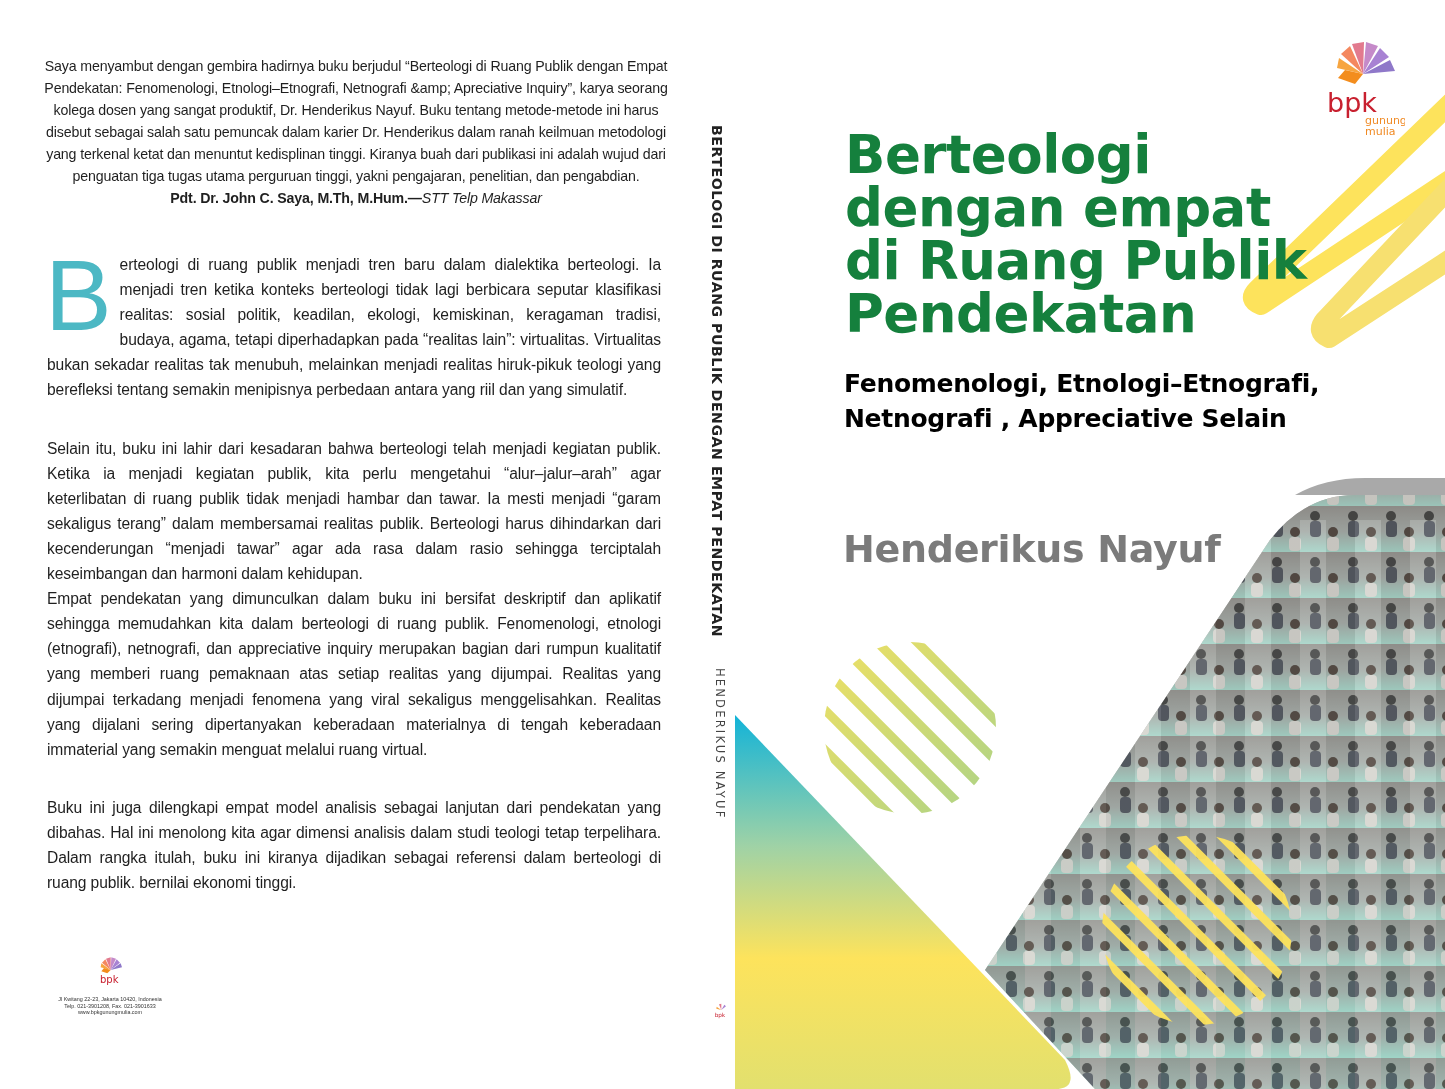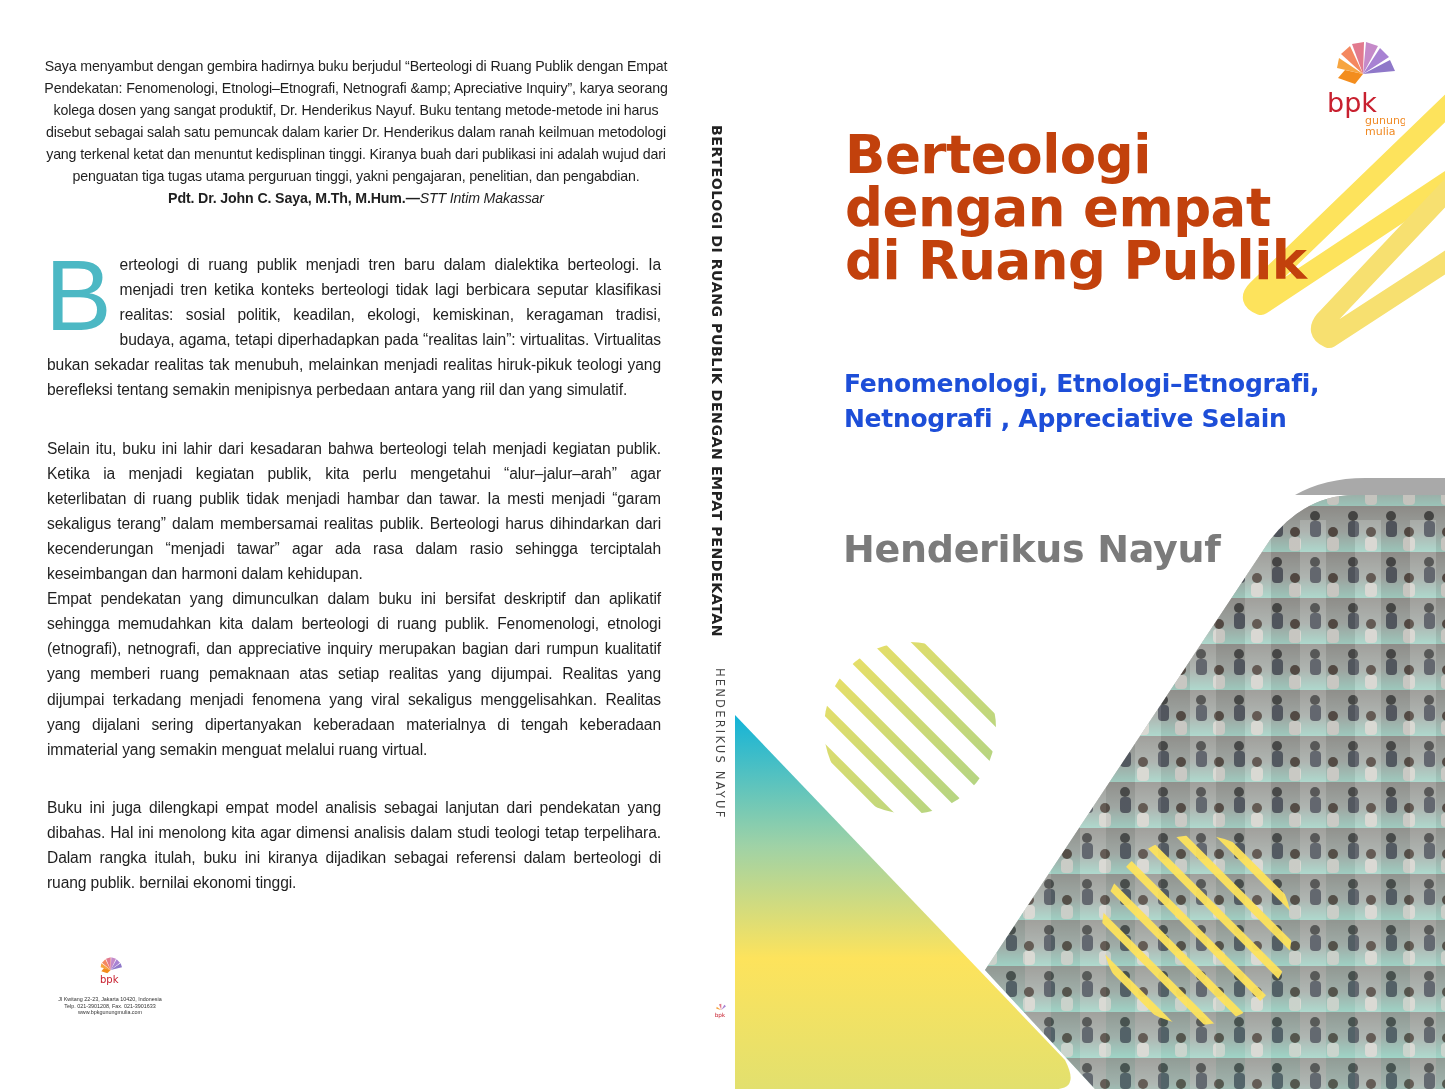--- a/index.html
+++ b/index.html
@@ -44,42 +44,42 @@
     font-size: 11.5px; letter-spacing: 2.2px; color: #444;
     font-family: "DejaVu Sans", sans-serif;
   }
   .spine-logo { position: absolute; left: 711px; top: 1000px; }
 
   
   .front-cover { position: absolute; left: 735px; top: 0; width: 710px; height: 1089px; background: #fff; overflow: hidden; }
   .front-title {
     position: absolute; left: 110px; top: 128px; width: 520px;
     font-family: "DejaVu Sans", sans-serif; font-weight: bold;
-    font-size: 53px; line-height: 53px; color: #c2410c; letter-spacing: -0.5px;
+    font-size: 53px; line-height: 53px; color: #15803d; letter-spacing: -0.5px;
   }
   .front-subtitle {
     position: absolute; left: 109px; top: 366px; width: 520px;
     font-family: "DejaVu Sans", sans-serif; font-weight: bold;
-    font-size: 25px; line-height: 35px; color: #1d4ed8; letter-spacing: -0.3px;
+    font-size: 25px; line-height: 35px; color: #000000; letter-spacing: -0.3px;
   }
   .front-author {
     position: absolute; left: 108px; top: 527px;
     font-family: "DejaVu Sans", sans-serif; font-weight: bold;
     font-size: 38px; color: #7b7b7b; letter-spacing: -0.3px;
   }
   .front-logo { position: absolute; left: 590px; top: 40px; }
   .deco-svg { position: absolute; left: 0; top: 0; }
 </style>
 </head>
 <body>
 
 <div class="back-cover">
   <div class="endorsement">
     <span>Saya menyambut dengan gembira hadirnya buku berjudul “Berteologi di Ruang Publik dengan Empat Pendekatan: Fenomenologi, Etnologi–Etnografi, Netnografi &amp;amp; Apreciative Inquiry”, karya seorang kolega dosen yang sangat produktif, Dr. Henderikus Nayuf. Buku tentang metode-metode ini harus disebut sebagai salah satu pemuncak dalam karier Dr. Henderikus dalam ranah keilmuan metodologi yang terkenal ketat dan menuntut kedisplinan tinggi. Kiranya buah dari publikasi ini adalah wujud dari penguatan tiga tugas utama perguruan tinggi, yakni pengajaran, penelitian, dan pengabdian.</span><br>
-    <span class="endorser">Pdt. Dr. John C. Saya, M.Th, M.Hum.—</span><span class="endorser-inst">STT Intim Makassar</span>
+    <span class="endorser">Pdt. Dr. John C. Saya, M.Th, M.Hum.—</span><span class="endorser-inst">STT Telp Makassar</span>
   </div>
 
   <div class="body-text">
     <p><span class="drop-cap">B</span><span>erteologi di ruang publik menjadi tren baru dalam dialektika berteologi. Ia menjadi tren ketika konteks berteologi tidak lagi berbicara seputar klasifikasi realitas: sosial politik, keadilan, ekologi, kemiskinan, keragaman tradisi, budaya, agama, tetapi diperhadapkan pada “realitas lain”: virtualitas. Virtualitas bukan sekadar realitas tak menubuh, melainkan menjadi realitas hiruk-pikuk teologi yang berefleksi tentang semakin menipisnya perbedaan antara yang riil dan yang simulatif.</span></p>
     <p class="gap">Selain itu, buku ini lahir dari kesadaran bahwa berteologi telah menjadi kegiatan publik. Ketika ia menjadi kegiatan publik, kita perlu mengetahui “alur–jalur–arah” agar keterlibatan di ruang publik tidak menjadi hambar dan tawar. Ia mesti menjadi “garam sekaligus terang” dalam membersamai realitas publik. Berteologi harus dihindarkan dari kecenderungan “menjadi tawar” agar ada rasa dalam rasio sehingga terciptalah keseimbangan dan harmoni dalam kehidupan.</p>
     <p>Empat pendekatan yang dimunculkan dalam buku ini bersifat deskriptif dan aplikatif sehingga memudahkan kita dalam berteologi di ruang publik. Fenomenologi, etnologi (etnografi), netnografi, dan appreciative inquiry merupakan bagian dari rumpun kualitatif yang memberi ruang pemaknaan atas setiap realitas yang dijumpai. Realitas yang dijumpai terkadang menjadi fenomena yang viral sekaligus menggelisahkan. Realitas yang dijalani sering dipertanyakan keberadaan materialnya di tengah keberadaan immaterial yang semakin menguat melalui ruang virtual.</p>
     <p class="gap">Buku ini juga dilengkapi empat model analisis sebagai lanjutan dari pendekatan yang dibahas. Hal ini menolong kita agar dimensi analisis dalam studi teologi tetap terpelihara. Dalam rangka itulah, buku ini kiranya dijadikan sebagai referensi dalam berteologi di ruang publik. bernilai ekonomi tinggi.</p>
   </div>
 
   <div class="back-publisher">
@@ -218,20 +218,21 @@
       <text x="2" y="72" font-family="DejaVu Sans, sans-serif" font-size="27" fill="#c8202f">bpk</text>
       <text x="40" y="84" font-family="DejaVu Sans, sans-serif" font-size="11" fill="#f08a24">gunung</text>
       <text x="40" y="95" font-family="DejaVu Sans, sans-serif" font-size="11" fill="#f08a24">mulia</text>
     </svg>
   </div>
 
   <div class="front-title">
     <div>Berteologi</div>
     <div>dengan empat</div>
     <div>di Ruang Publik</div>
+    <div>Pendekatan</div>
   </div>
 
   <div class="front-subtitle">
     <div>Fenomenologi, Etnologi–Etnografi,</div>
     <div>Netnografi , Appreciative Selain</div>
   </div>
 
   <div class="front-author">Henderikus Nayuf</div>
 </div>
 

